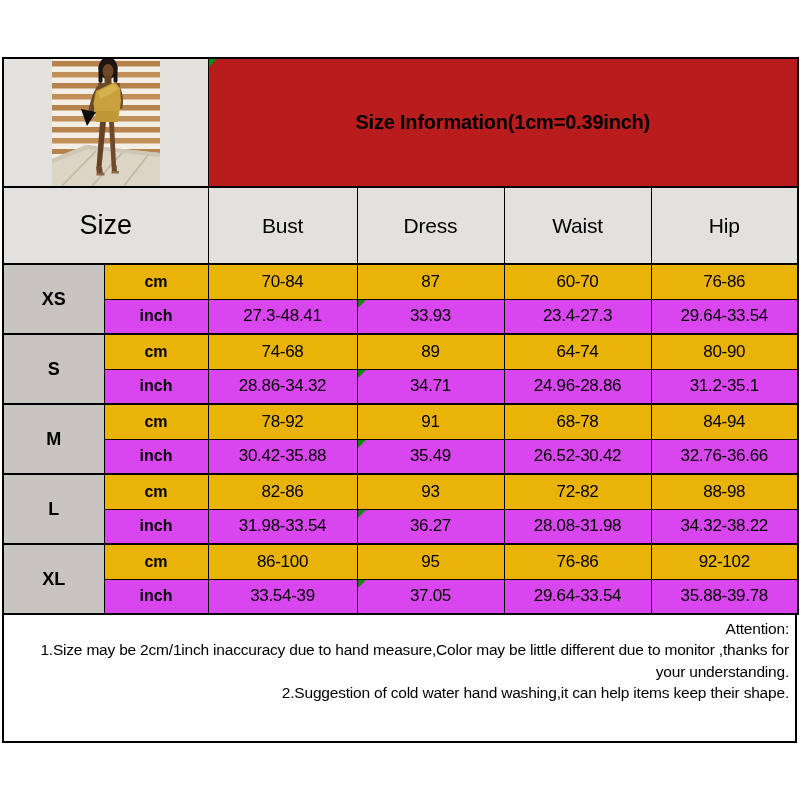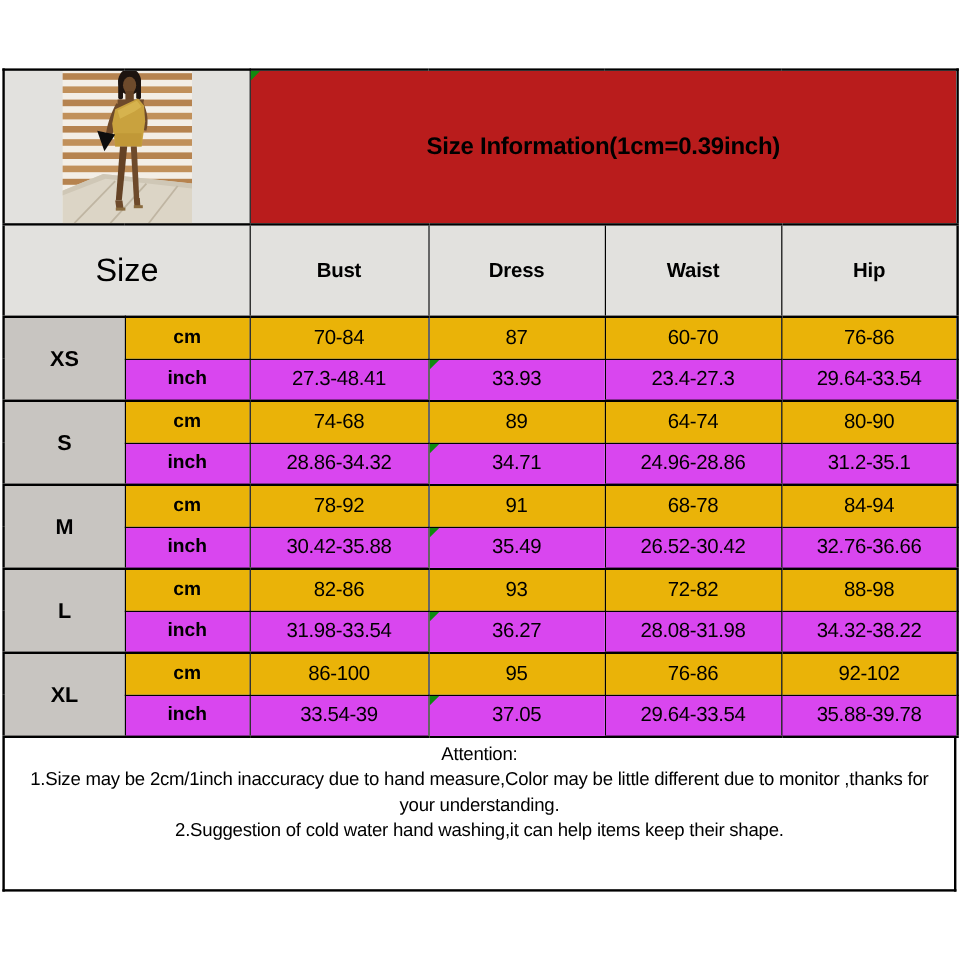--- a/index.html
+++ b/index.html
@@ -30,21 +30,21 @@
   td.photo-cell { background: #e2e1de; vertical-align: top; }
   td.title-cell {
     background: #b91c1c;
     font-size: 20px; font-weight: bold;
     letter-spacing: -0.2px;
   }
 
   tr.r-head { height: 77px; }
   tr.r-head td { background: #e2e1de; border-bottom-width: 2px; border-top-width: 2px; }
   td.size-head { font-size: 27px; font-weight: normal; }
-  td.col-head  { font-size: 17px; font-weight: bold; letter-spacing: -0.2px; }
+  td.col-head  { font-size: 21px; font-weight: normal; letter-spacing: -0.2px; }
 
   tr.r-cm, tr.r-inch { height: 35px; }
   tr.r-cm td { background: #eab308; }
   tr.r-inch td { background: #d946ef; border-bottom-width: 2px; }
   tr td.size-label {
     background: #c8c5c1;
     font-size: 18px; font-weight: bold;
     border-bottom-width: 2px;
   }
   td.unit { font-size: 16px; font-weight: bold; }
@@ -60,21 +60,21 @@
   }
 
   .attention {
     box-sizing: border-box;
     width: 795px;
     min-height: 128px;
     border: 2px solid #000;
     border-top: none;
     background: #fff;
     padding: 3px 6px 6px 6px;
-    text-align: center;
+    text-align: right;
     font-size: 15.5px;
     letter-spacing: -0.2px;
     line-height: 1.38;
   }
 
   .photo { width: 108px; height: 127px; margin: 0 auto; display: block; }
 </style>
 </head>
 <body>
 

